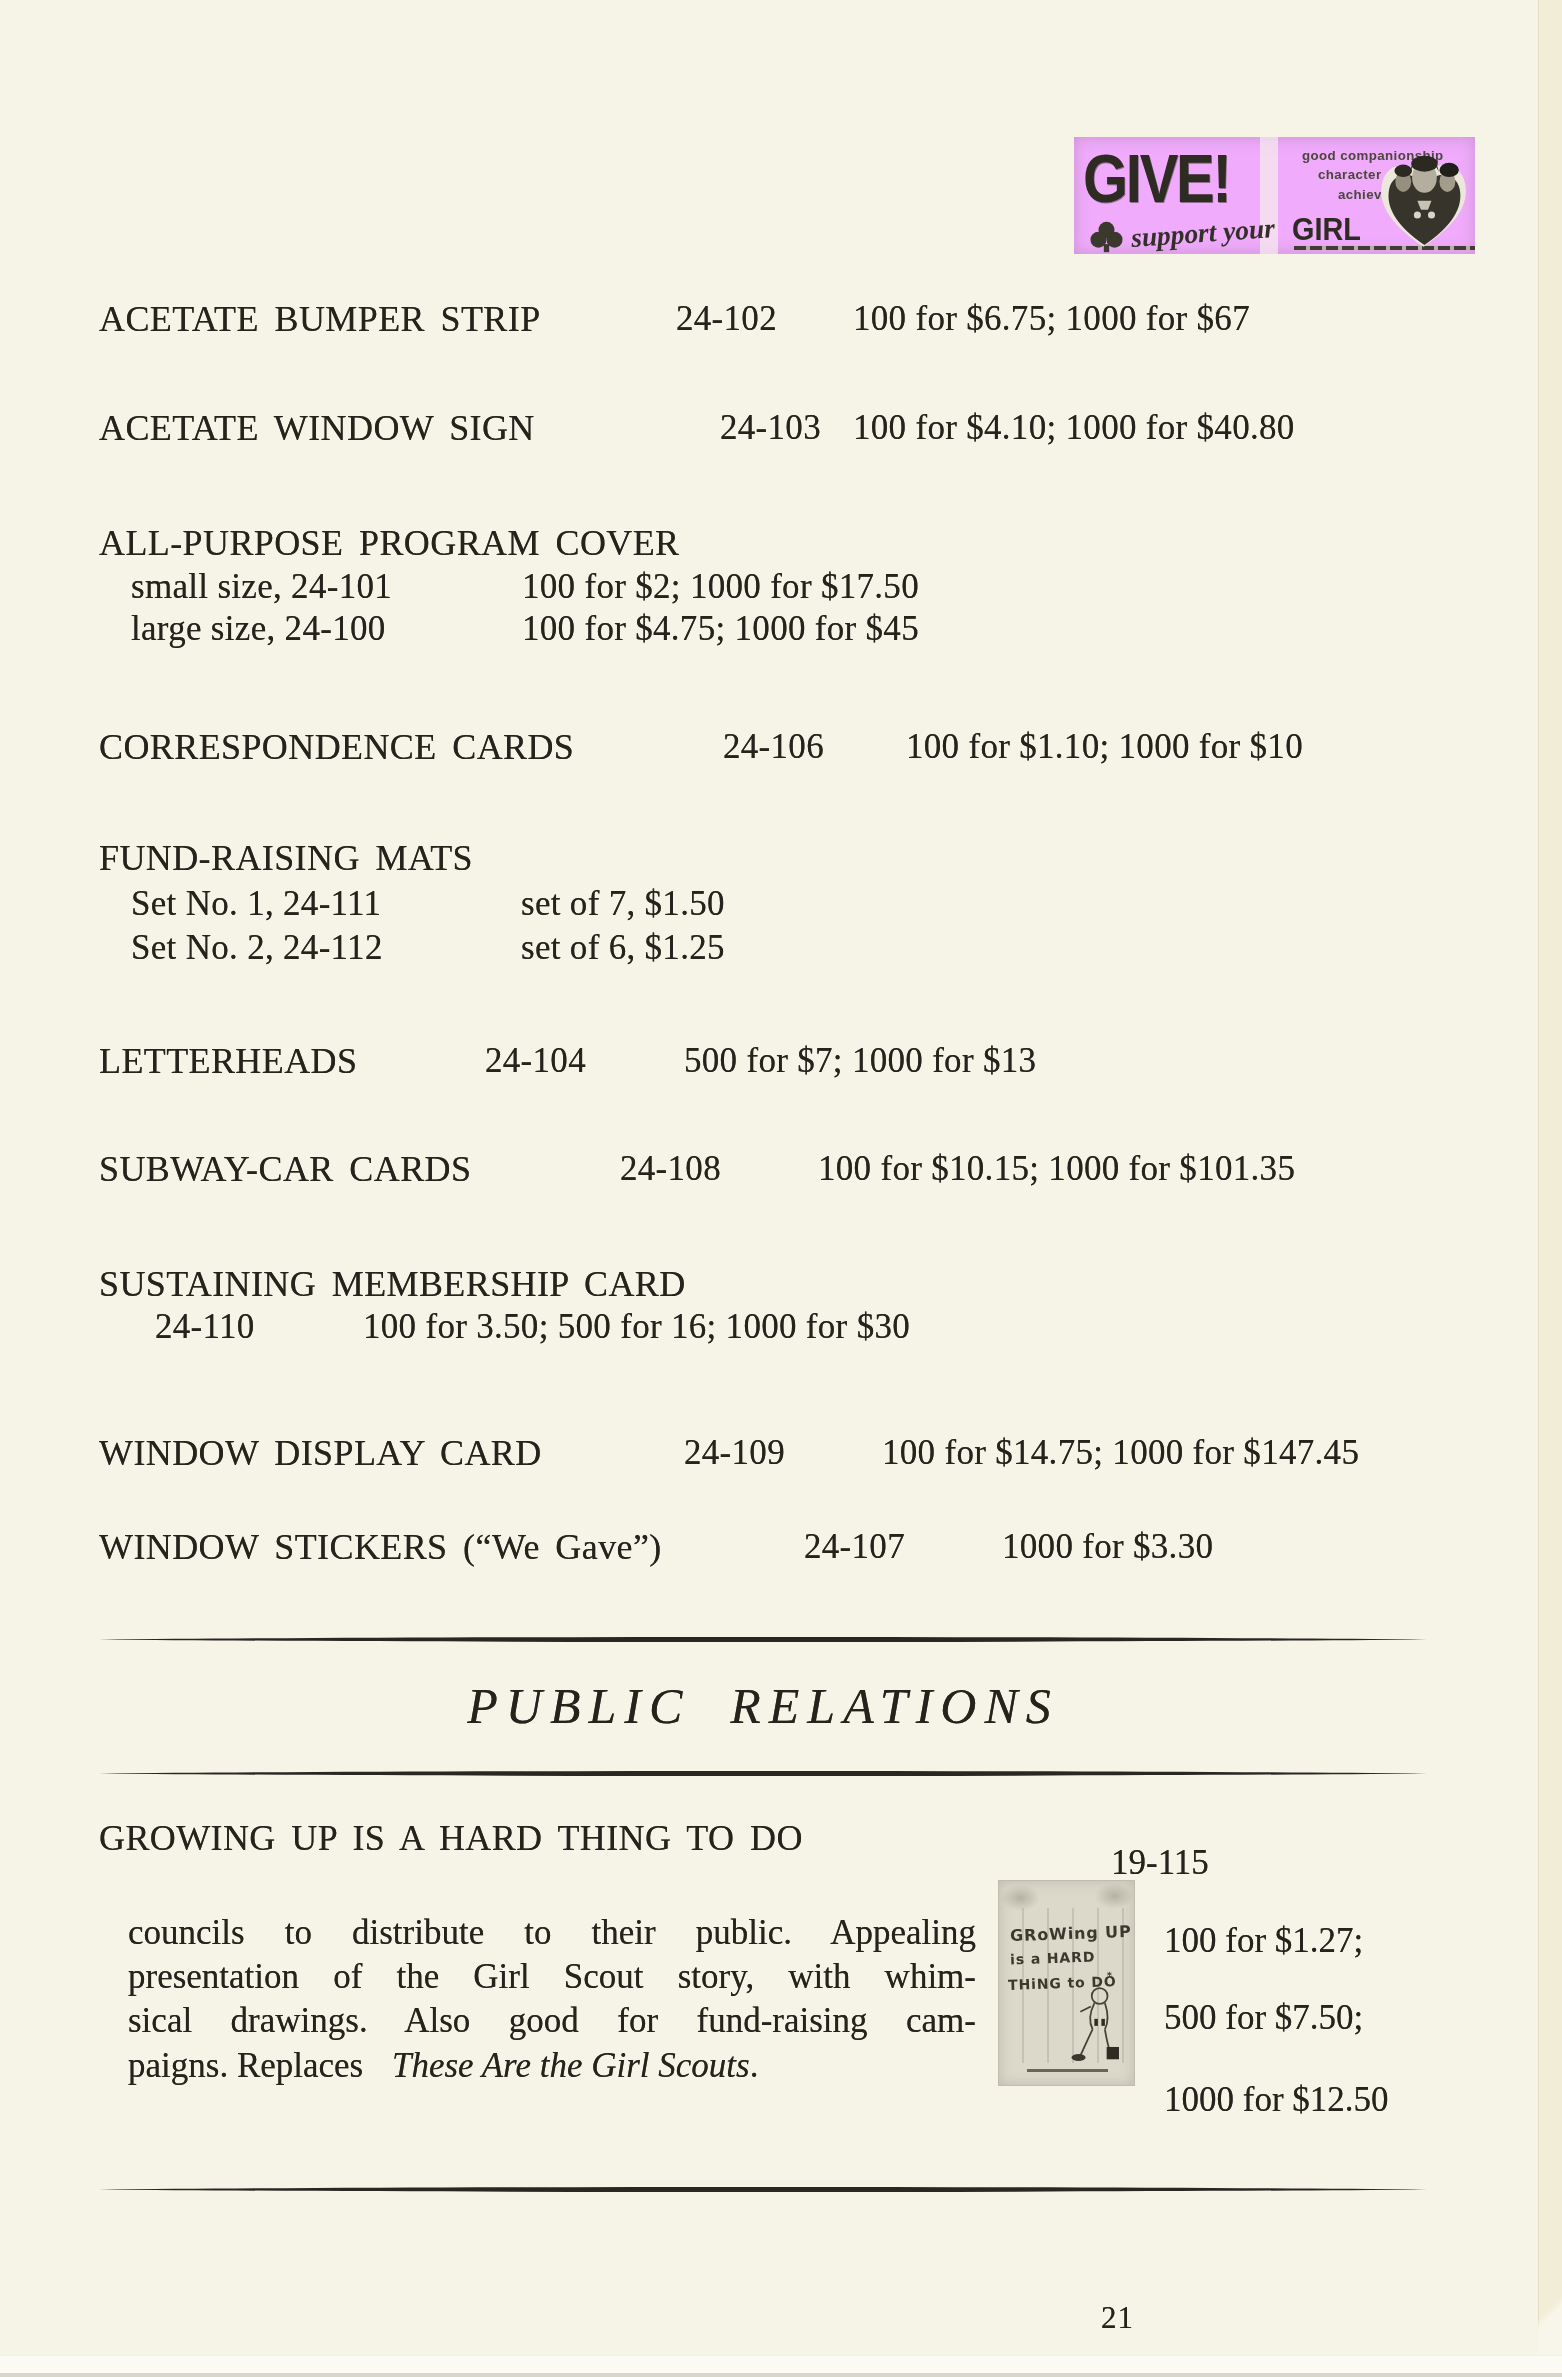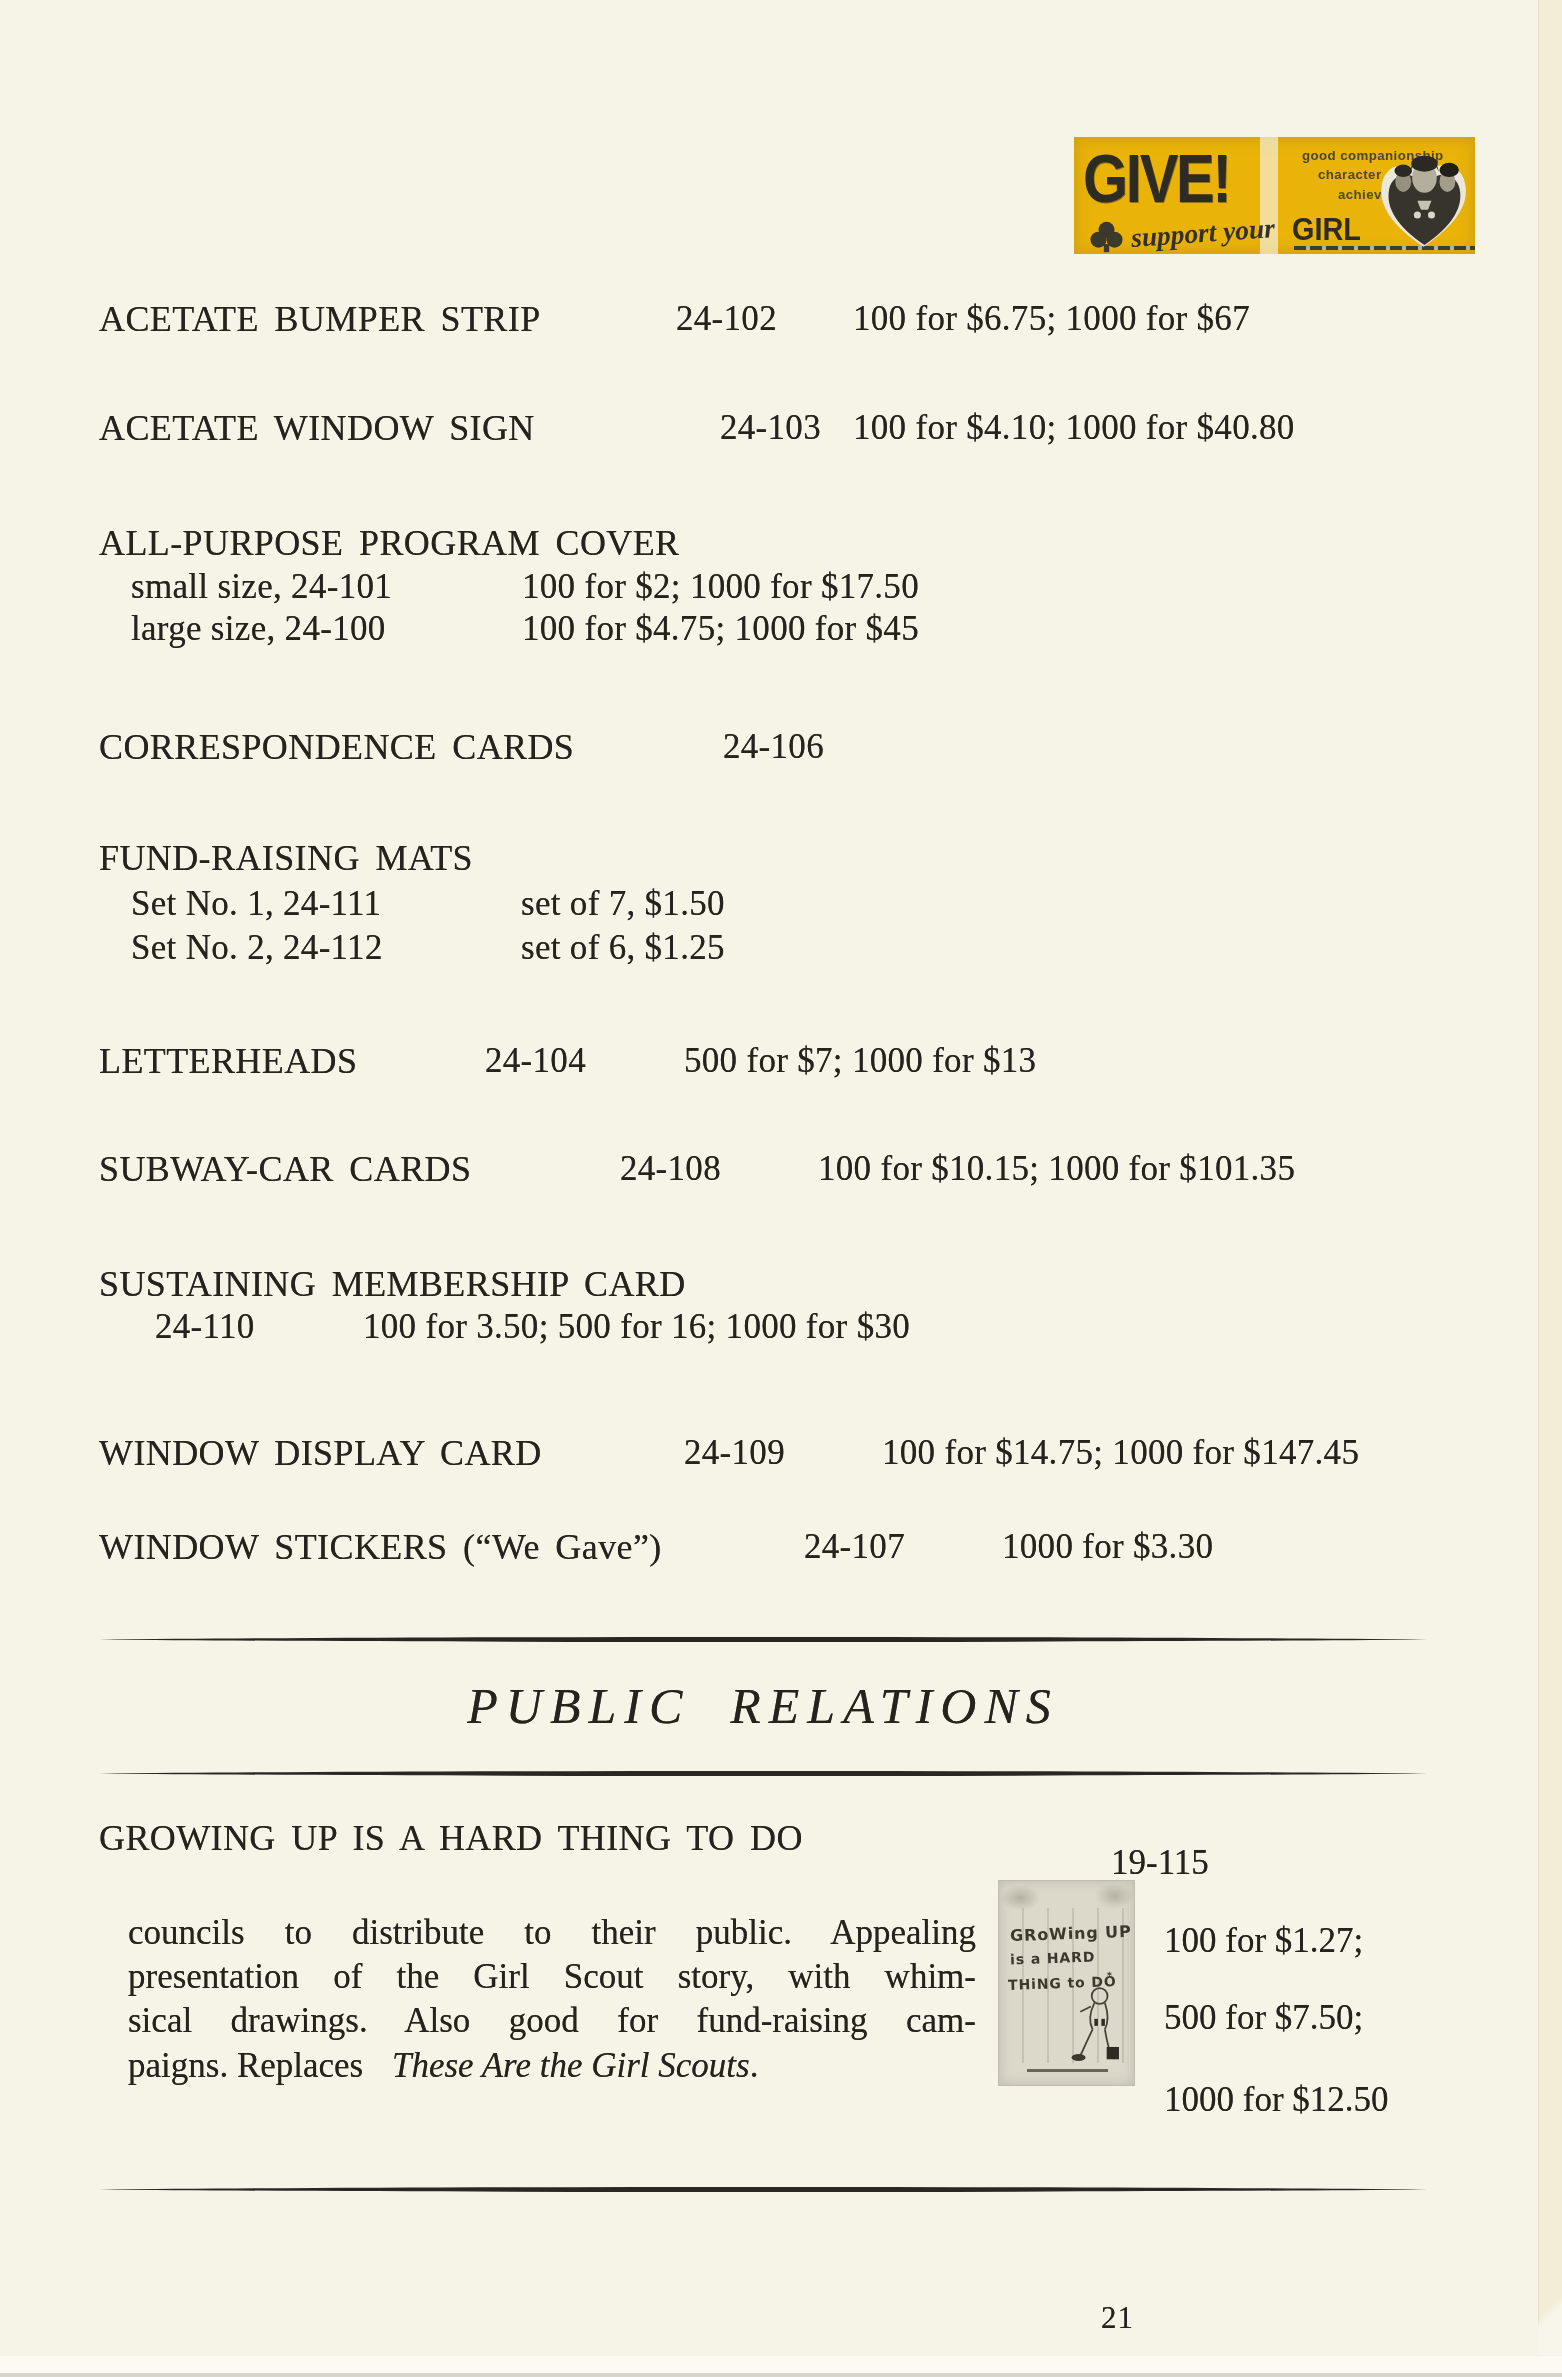--- a/index.html
+++ b/index.html
@@ -27,21 +27,21 @@
     position:absolute;left:128px;width:848px;
     font-size:35px;line-height:1.2;white-space:normal;
   }
   .just{text-align:justify;text-align-last:justify;}
   .gu-price{font-size:35px;}
   .page-number{font-size:31px;letter-spacing:0.9px;margin-top:45px;}
 
   
   .give-ad{
     position:absolute;left:1074px;top:137px;width:401px;height:117px;
-    background:#eab308;overflow:hidden;
+    background:#f0abfc;overflow:hidden;
     box-shadow:inset 0 0 16px rgba(90,85,70,.25);
     font-family:"Liberation Sans","DejaVu Sans",sans-serif;
   }
   .give-gap{position:absolute;left:186px;top:0;width:17.7px;height:117px;background:rgba(246,244,235,.65);}
   .give-headline{
     position:absolute;left:8.9px;top:1.8px;
     font-weight:700;font-size:69px;letter-spacing:-2.7px;color:#2e2b23;
     transform:scaleX(.84);transform-origin:left top;
     text-shadow:0.9px 0.9px 0 rgba(46,43,35,.5);
   }
@@ -135,20 +135,21 @@
   <div class="abs item-price ink" style="left:853px;top:408px;">100 for $4.10; 1000 for $40.80</div>
 
   <div class="abs item-name ink" style="left:99px;top:523px;">ALL-PURPOSE PROGRAM COVER</div>
   <div class="abs item-sub ink" style="left:131px;top:567px;">small size, 24-101</div>
   <div class="abs item-price ink" style="left:522px;top:567px;">100 for $2; 1000 for $17.50</div>
   <div class="abs item-sub ink" style="left:131px;top:609px;">large size, 24-100</div>
   <div class="abs item-price ink" style="left:522px;top:609px;">100 for $4.75; 1000 for $45</div>
 
   <div class="abs item-name ink" style="left:99px;top:727px;">CORRESPONDENCE CARDS</div>
   <div class="abs item-code ink" style="left:723px;top:727px;">24-106</div>
+  <div class="abs item-price ink" style="left:906px;top:727px;">100 for $1.10; 1000 for $10</div>
 
   <div class="abs item-name ink" style="left:99px;top:838px;">FUND-RAISING MATS</div>
   <div class="abs item-sub ink" style="left:131px;top:884px;">Set No. 1, 24-111</div>
   <div class="abs item-price ink" style="left:521px;top:884px;">set of 7, $1.50</div>
   <div class="abs item-sub ink" style="left:131px;top:928px;">Set No. 2, 24-112</div>
   <div class="abs item-price ink" style="left:521px;top:928px;">set of 6, $1.25</div>
 
   <div class="abs item-name ink" style="left:99px;top:1041px;">LETTERHEADS</div>
   <div class="abs item-code ink" style="left:485px;top:1041px;">24-104</div>
   <div class="abs item-price ink" style="left:684px;top:1041px;">500 for $7; 1000 for $13</div>

